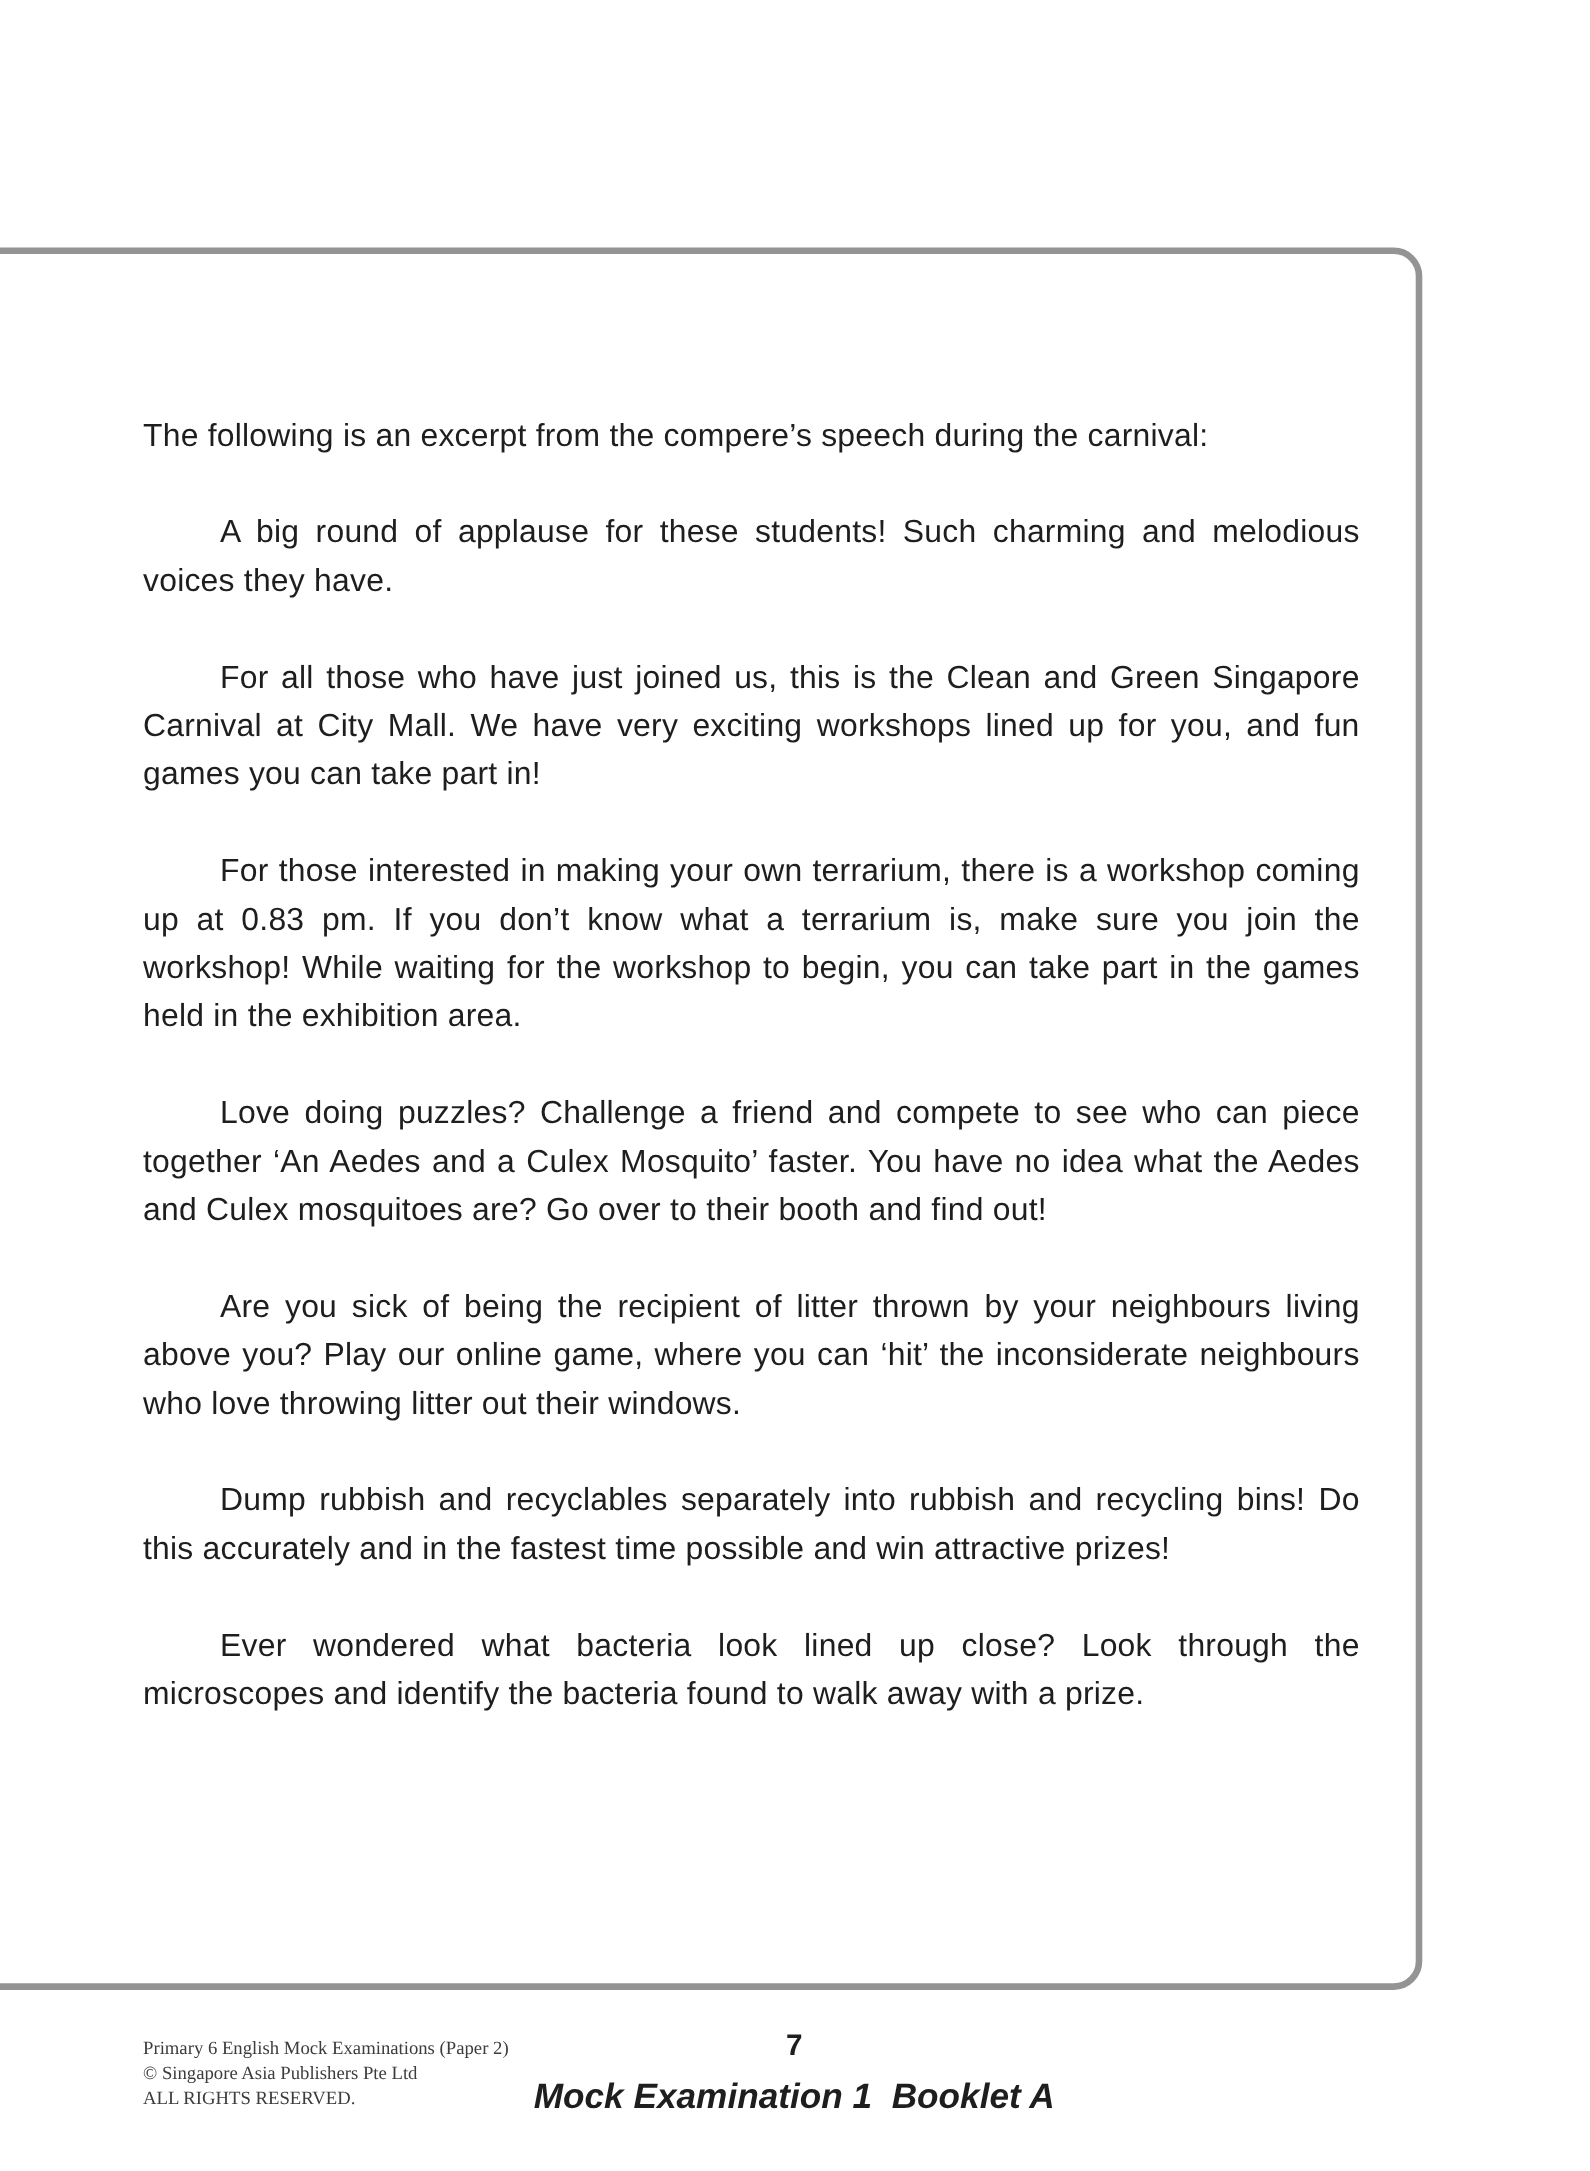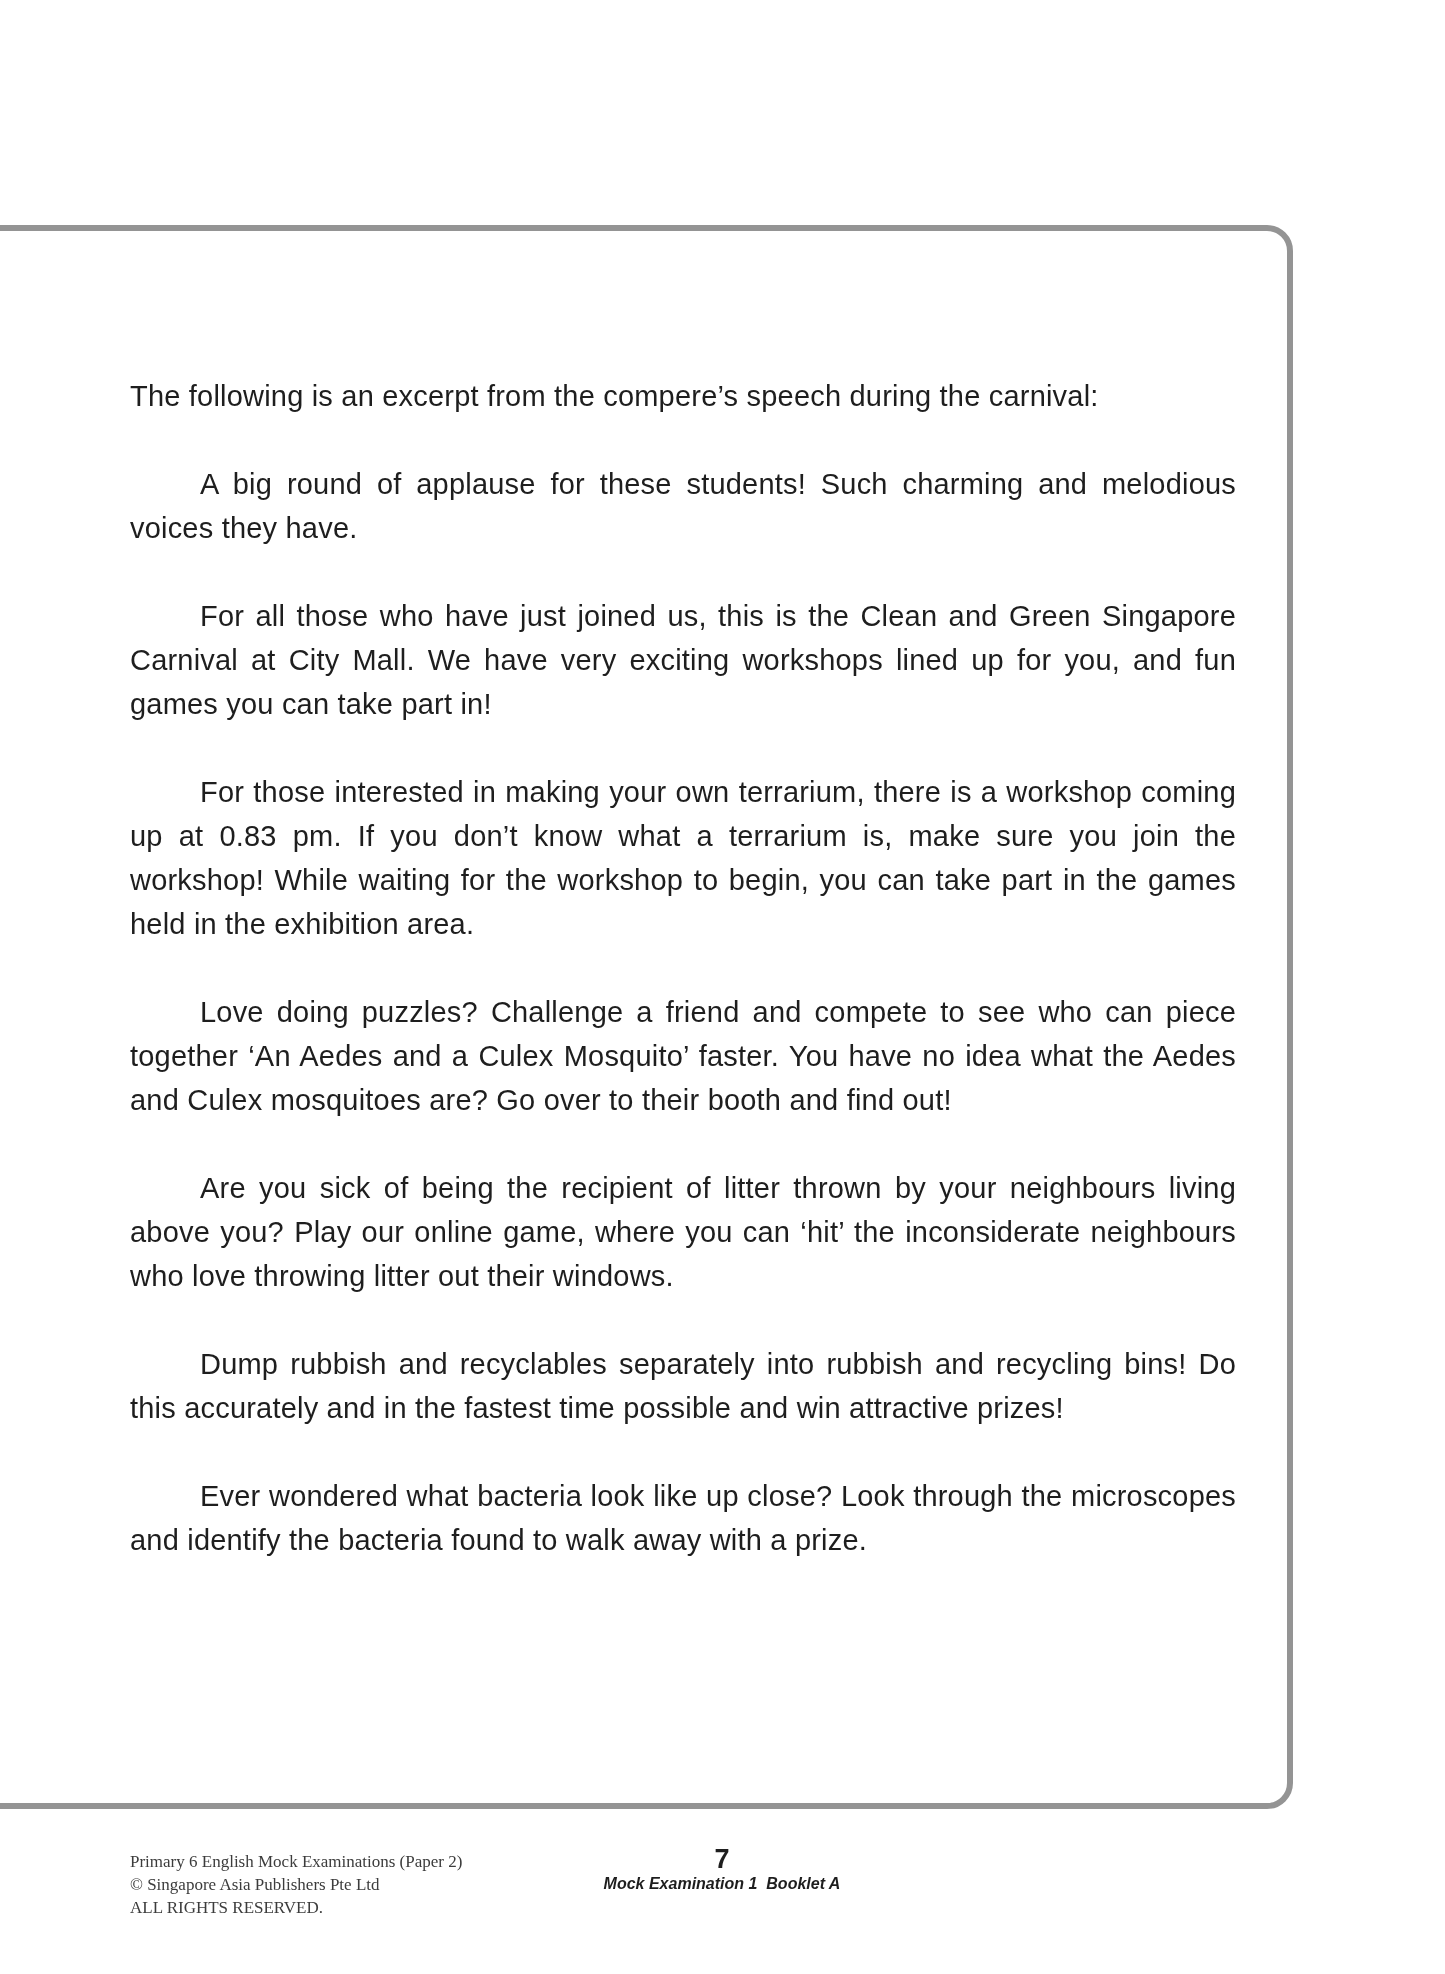--- a/index.html
+++ b/index.html
@@ -57,41 +57,41 @@
     width: 600px;
     text-align: center;
     color: var(--text-color);
   }
   .page-number {
     font-size: 27px;
     font-weight: 700;
     line-height: 30px;
   }
   .booklet {
-    font-size: 16px;
+    font-size: 32px;
     font-weight: 700;
     font-style: italic;
     white-space: pre;
-    margin-top: 1px;
+    margin-top: 13px;
   }
 </style>
 </head>
 <body>
 
 <div class="page-frame"></div>
 
 <div class="content">
   <p>The following is an excerpt from the compere’s speech during the carnival:</p>
   <p class="indent">A big round of applause for these students! Such charming and melodious voices they have.</p>
   <p class="indent">For all those who have just joined us, this is the Clean and Green Singapore Carnival at City Mall. We have very exciting workshops lined up for you, and fun games you can take part in!</p>
   <p class="indent">For those interested in making your own terrarium, there is a workshop coming up at 0.83 pm. If you don’t know what a terrarium is, make sure you join the workshop! While waiting for the workshop to begin, you can take part in the games held in the exhibition area.</p>
   <p class="indent">Love doing puzzles? Challenge a friend and compete to see who can piece together ‘An Aedes and a Culex Mosquito’ faster. You have no idea what the Aedes and Culex mosquitoes are? Go over to their booth and find out!</p>
   <p class="indent">Are you sick of being the recipient of litter thrown by your neighbours living above you? Play our online game, where you can ‘hit’ the inconsiderate neighbours who love throwing litter out their windows.</p>
   <p class="indent">Dump rubbish and recyclables separately into rubbish and recycling bins! Do this accurately and in the fastest time possible and win attractive prizes!</p>
-  <p class="indent">Ever wondered what bacteria look like up close? Look through the microscopes and identify the bacteria found to walk away with a prize.</p>
+  <p class="indent">Ever wondered what bacteria look lined up close? Look through the microscopes and identify the bacteria found to walk away with a prize.</p>
 </div>
 
 <div class="footer-left">
   <div>Primary 6 English Mock Examinations (Paper 2)</div>
   <div>© Singapore Asia Publishers Pte Ltd</div>
   <div>ALL RIGHTS RESERVED.</div>
 </div>
 
 <div class="footer-center">
   <div class="page-number">7</div>

